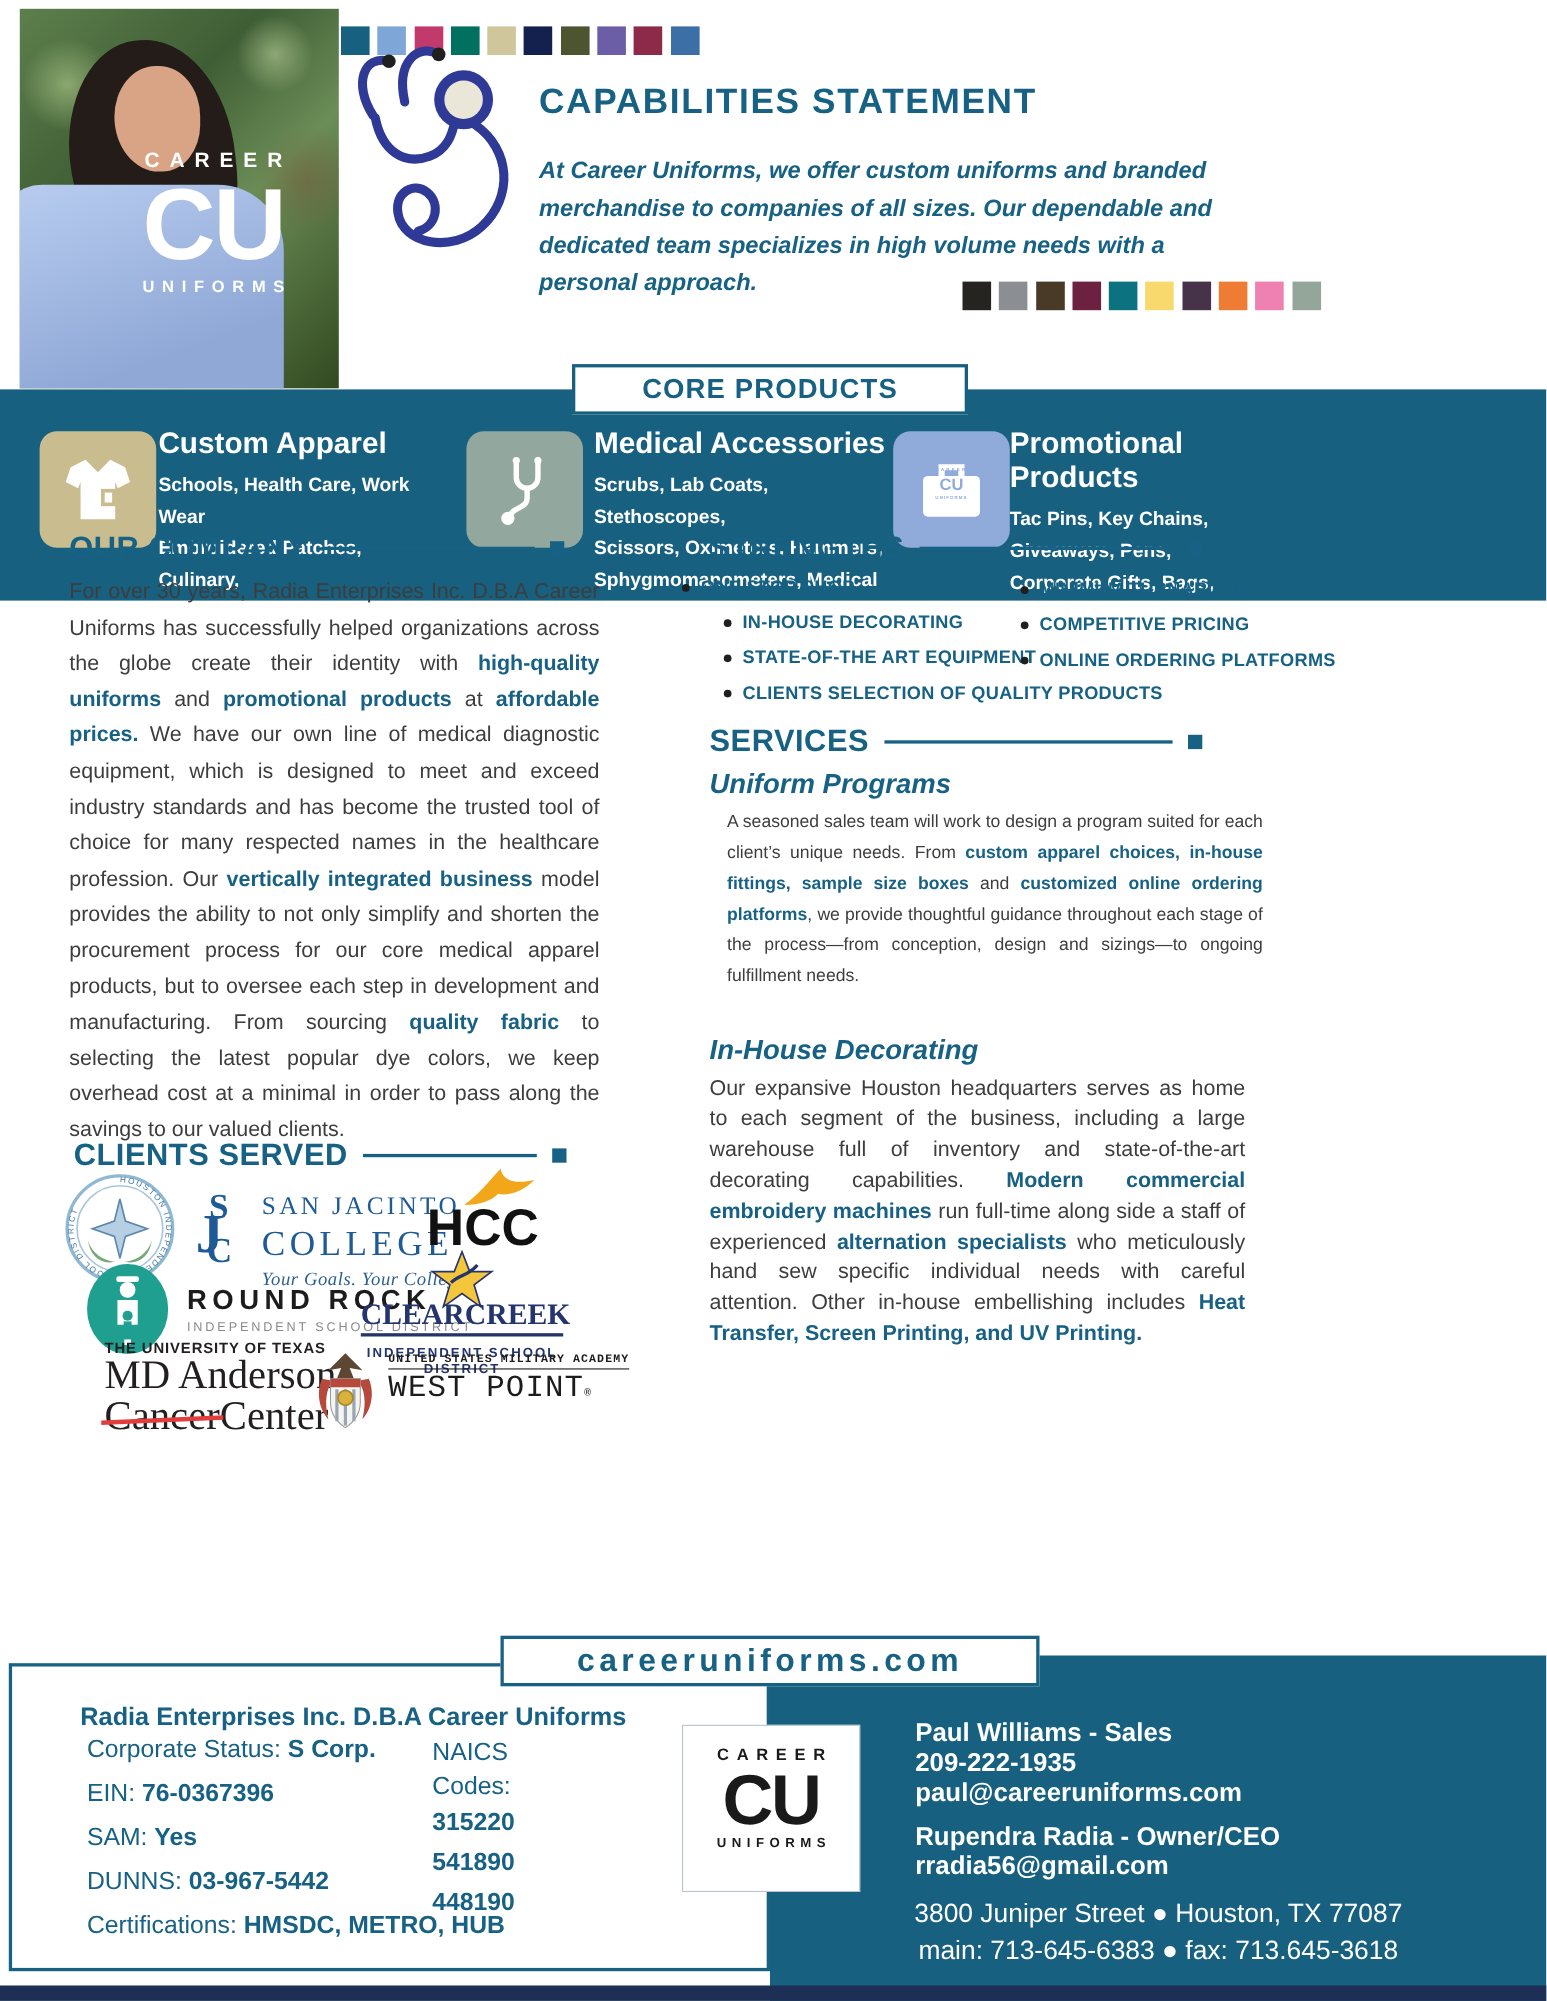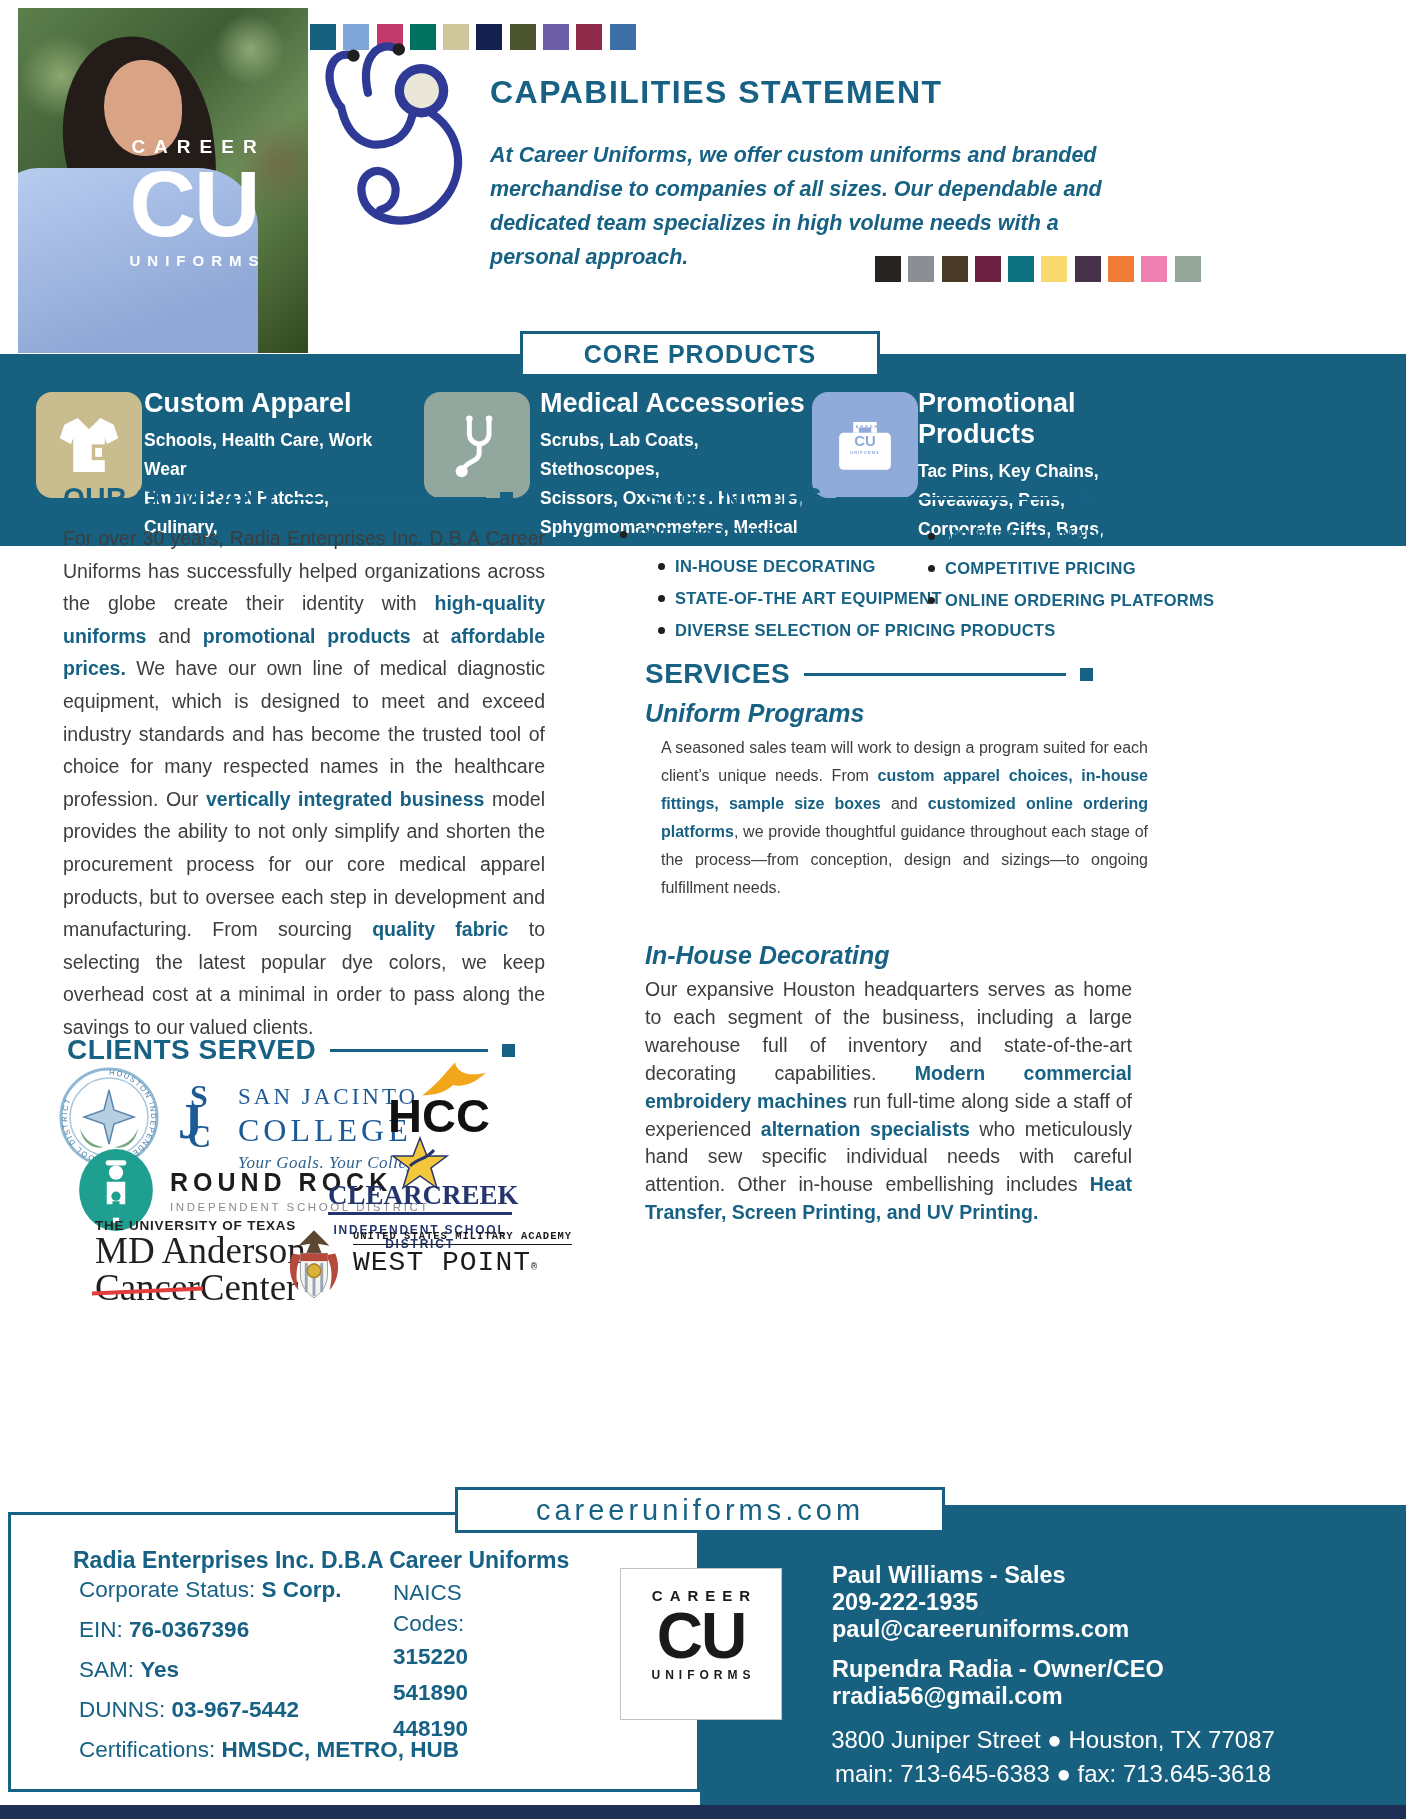--- a/index.html
+++ b/index.html
@@ -120,21 +120,21 @@
   .wpoint{position:absolute;left:285px;top:1224px;display:flex;gap:10px;align-items:flex-start;}
   .wpoint .wtxt{font-family:Liberation Mono, monospace;color:#1c1c1c;padding-top:6px;}
   .wpoint .w1{font-size:10.5px;font-weight:bold;letter-spacing:1px;border-bottom:1.5px solid #1c1c1c;
       padding-bottom:2px;white-space:nowrap;}
   .wpoint .w2{font-size:28px;letter-spacing:1px;margin-top:2px;white-space:nowrap;}
   .wpoint .reg{font-size:10px;vertical-align:baseline;}
 
   
   .site-banner{position:absolute;left:455px;top:1487px;width:490px;height:46px;background:#fff;
       border:3px solid var(--teal-text);display:flex;align-items:center;justify-content:center;z-index:5;}
-  .site-banner .wt{font-size:29px;font-weight:normal;letter-spacing:4px;color:var(--teal-text);}
+  .site-banner .wt{font-size:29px;font-weight:bold;letter-spacing:4px;color:var(--teal-text);}
   .foot-teal{position:absolute;left:700px;top:1505px;width:706px;height:314px;background:var(--teal);}
   .foot-box{position:absolute;left:8px;top:1512px;width:692px;height:280px;background:#fff;
       border:3px solid var(--teal-text);z-index:2;}
   .foot-box .company{position:absolute;left:62px;top:20px;font-size:23px;font-weight:bold;color:var(--teal-text);margin-top:12px;}
   .fo-row{position:absolute;left:68px;font-size:22.5px;color:var(--teal-text);white-space:nowrap;}
   .fo-row .val{font-weight:bold;}
   .naics{position:absolute;left:382px;top:62px;font-size:22.5px;color:var(--teal-text);line-height:31px;}
   .naics .code{font-weight:bold;line-height:36px;}
   .culogo{position:absolute;left:620px;top:1568px;width:162px;height:152px;background:#fff;
       border:1px solid #b9c4cc;z-index:6;text-align:center;color:#1a1a1a;}
@@ -285,21 +285,21 @@
   <div class="bullet" style="left:928px;top:559px;">
     <span class="dot"></span>
       <span class="bt">COMPETITIVE PRICING</span>
   </div>
   <div class="bullet" style="left:928px;top:591px;">
     <span class="dot"></span>
       <span class="bt">ONLINE ORDERING PLATFORMS</span>
   </div>
   <div class="bullet" style="left:658px;top:621px;">
     <span class="dot"></span>
-      <span class="bt">DIVERSE SELECTION OF PRICING PRODUCTS</span>
+      <span class="bt">CLIENTS SELECTION OF QUALITY PRODUCTS</span>
   </div>
 
   <div class="sec-head" style="left:645px;top:658px;width:448px;">
     <span class="t">SERVICES</span>
     <span class="line"></span>
     <span class="sq"></span>
   </div>
   <div class="svc-title" style="left:645px;top:699px;">Uniform Programs</div>
   <p class="jpara svc1"><span>A seasoned sales team will work to design a program suited for each client’s unique needs. From </span><span class="seg-b">custom apparel choices, in-house fittings, sample size boxes</span><span> and </span><span class="seg-b">customized online ordering platforms</span><span>, we provide thoughtful guidance throughout each stage of the process—from conception, design and sizings—to ongoing fulfillment needs.</span></p>
   <div class="svc-title" style="left:645px;top:941px;">In-House Decorating</div>

